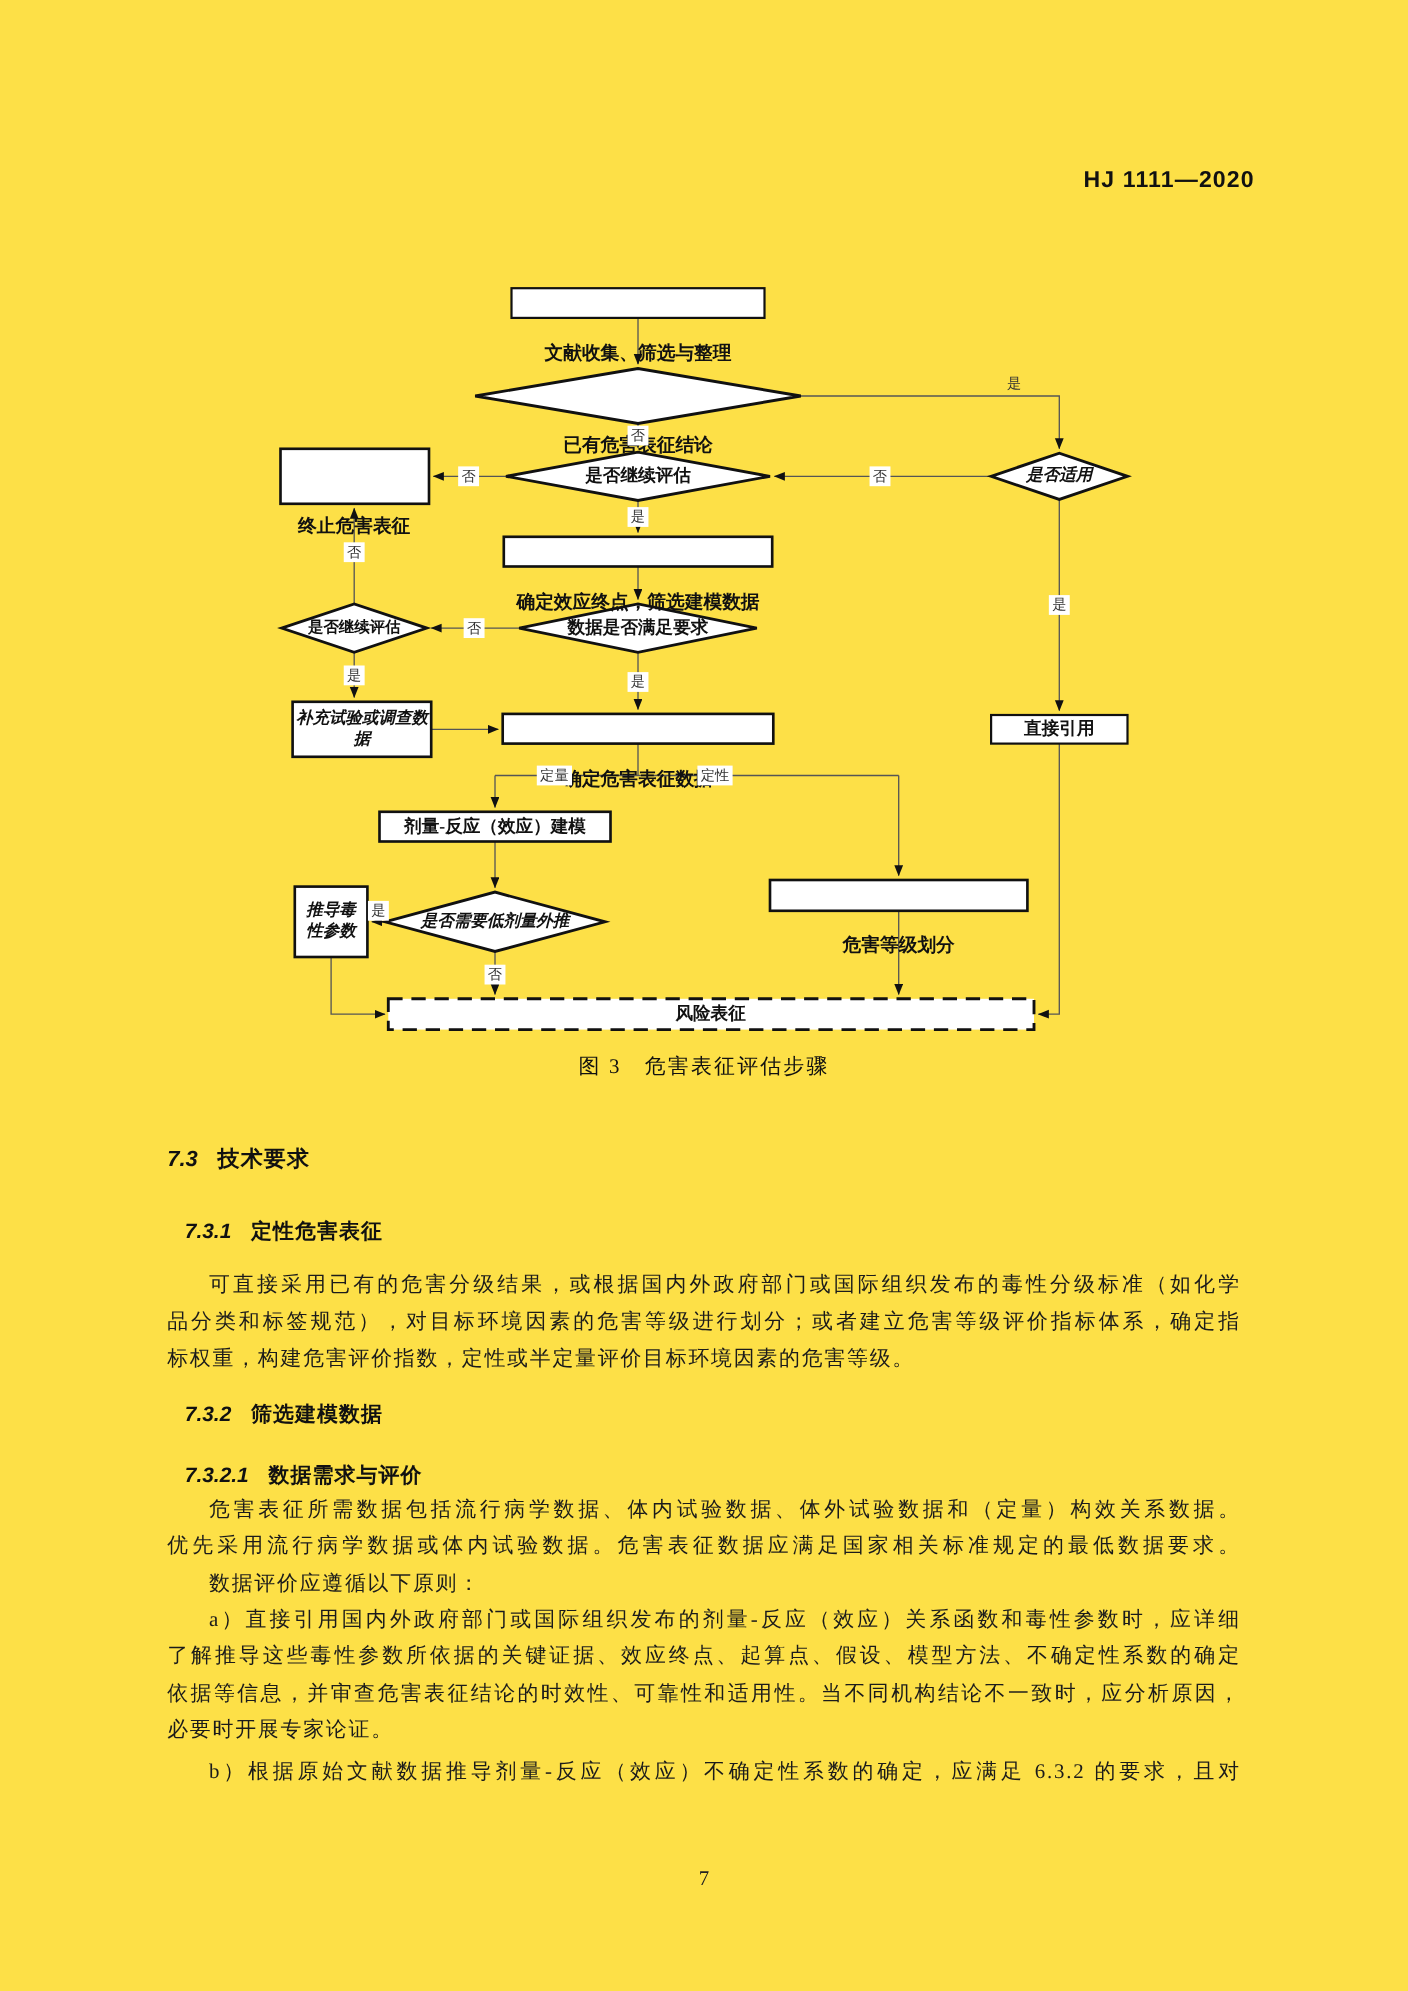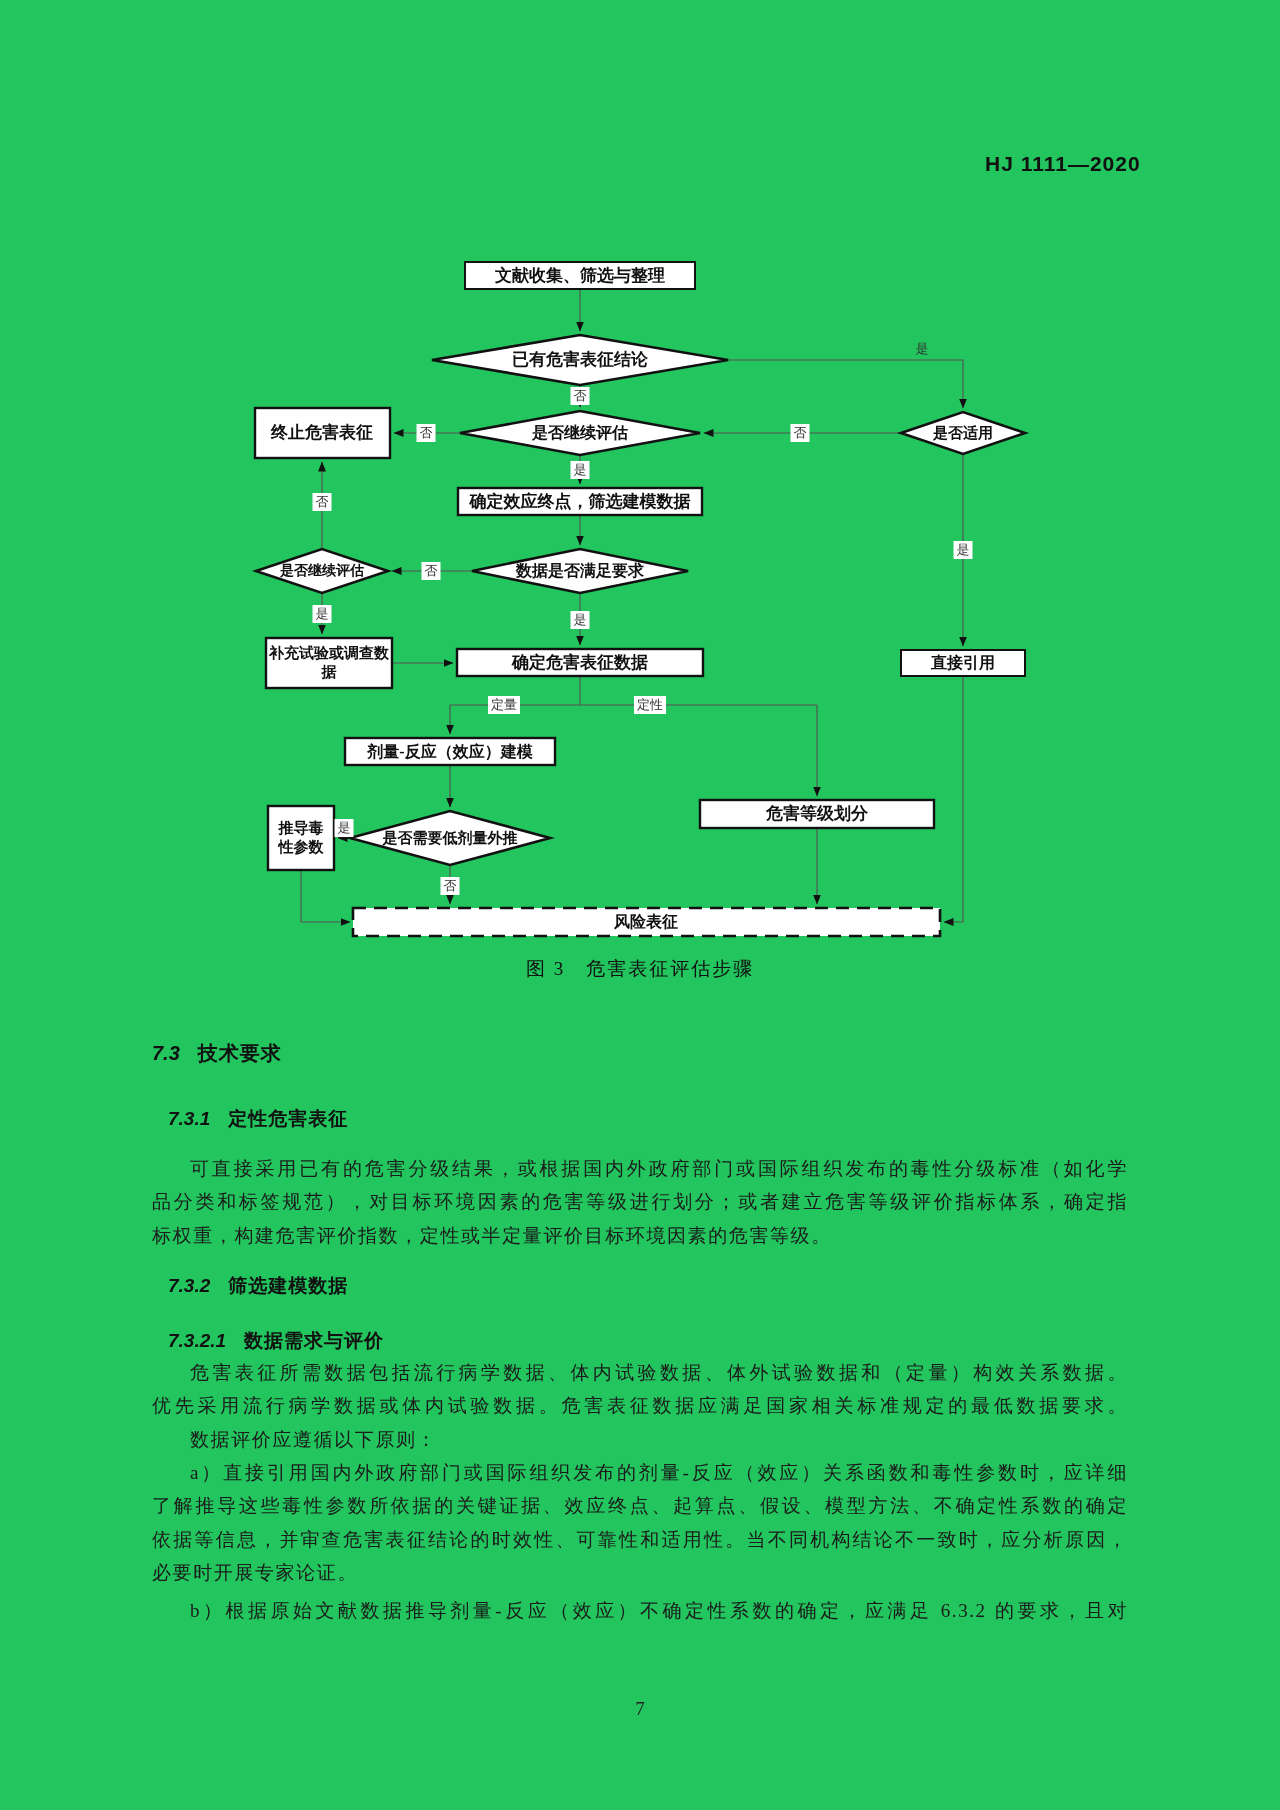--- a/index.html
+++ b/index.html
@@ -1,33 +1,33 @@
 <!DOCTYPE html>
 <html><head>
 <meta charset="utf-8">
 <style>
   html,body{margin:0;padding:0;background:#e8e8e8;}
   .page{
-    position:relative;width:1280px;height:1810px;background:#22c55e;
+    position:relative;width:1280px;height:1810px;background:#fde047;
     margin:0 auto;overflow:hidden;
     font-family:"Liberation Serif","DejaVu Serif",serif;color:#1b1b1b;
   }
   .hdr{
     position:absolute;left:985px;top:152px;
     font-family:"Liberation Sans","DejaVu Sans",sans-serif;
     font-weight:bold;font-size:21px;letter-spacing:1px;color:#111;
   }
   
   .fc-svg{position:absolute;left:0;top:0;width:1280px;height:1000px;}
   .fc-label{
     position:absolute;transform:translate(-50%,-50%);
     font-weight:bold;color:#111;text-align:center;white-space:nowrap;
     font-family:"Liberation Serif","DejaVu Serif",serif;line-height:1.25;
   }
-  .fs17{font-size:17px;} .fs16{font-size:16px;} .fs15{font-size:15px;} .fs14{font-size:14px;}
+  .fs17{font-size:17px;margin-top:45px;} .fs16{font-size:16px;} .fs15{font-size:15px;font-style:italic;} .fs14{font-size:14px;}
   .edge-label{
     position:absolute;transform:translate(-50%,-50%);
     font-size:13px;color:#333;background:#fff;padding:0 3px;white-space:nowrap;
     font-family:"Liberation Serif","DejaVu Serif",serif;
   }
   .edge-label.nobg{background:transparent;}
   .fig-caption{
     position:absolute;left:0;top:956px;width:1280px;text-align:center;
     font-weight:normal;font-size:19px;letter-spacing:2px;color:#111;
   }

